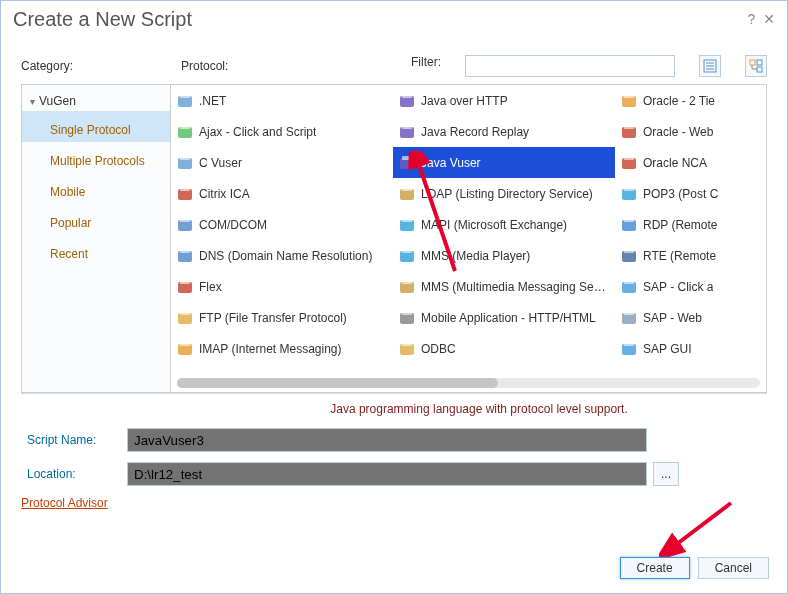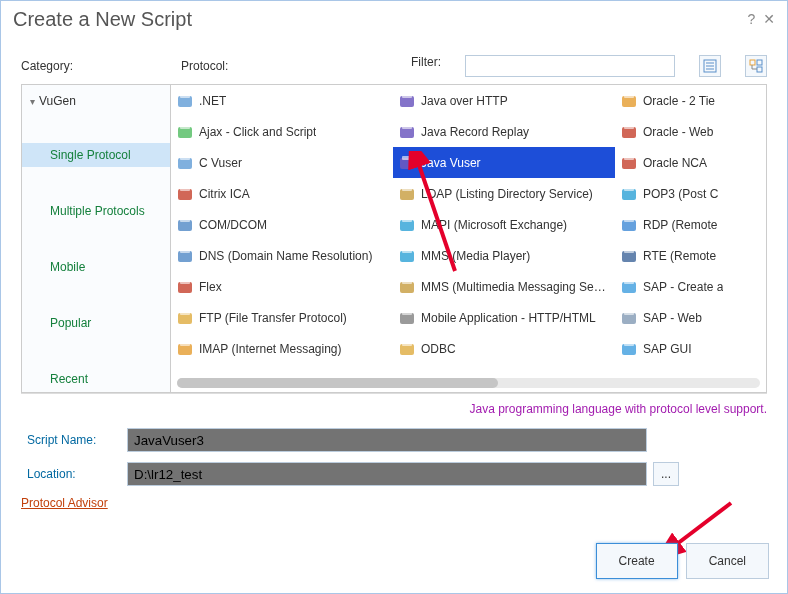--- a/index.html
+++ b/index.html
@@ -14,38 +14,38 @@
   .labels-row .lbl { color:#333; }
   .category-area { width: 160px; }
   .protocol-area { width: 230px; }
   .filter-area { flex:1; display:flex; align-items:flex-start; gap:24px; }
   .filter-input { flex:1; height:22px; border:1px solid #bcd; background:#fff; padding:0 4px; }
   .view-btn { width:22px; height:22px; border:1px solid #bcd; display:flex; align-items:center; justify-content:center; background:#f4f8fc; }
   .main-area { display:flex; height: 310px; border-bottom:1px solid #ddd; }
   .sidebar { width: 150px; border:1px solid #ccc; background:#fafcfe; padding:6px 0; }
   .tree-root { display:flex; align-items:center; padding:3px 8px; gap:4px; }
   .tree-children { padding-left:0; }
-  .tree-item { padding:5px 6px 5px 28px; cursor:pointer; color:#15803d;margin-top:32px;}
+  .tree-item { padding:12px 6px 5px 28px; cursor:pointer; color:#a16207;}
   .tree-item.selected { background:#cfe5f8; }
   .protocol-panel { flex:1; border:1px solid #ccc; border-left:none; position:relative; overflow:hidden; background:#fff;}
   .protocol-grid { display:flex; flex-direction:column; flex-wrap:wrap; height: 290px; align-content:flex-start; }
   .protocol-item { width: 222px; height:31px; display:flex; align-items:center; gap:6px; padding:0 6px; cursor:pointer; white-space:nowrap; color:#333;}
   .protocol-item.selected { background:#1d4ed8; color:#fff;align-items:center; }
   .protocol-item .picon { width:16px; height:16px; flex-shrink:0; display:inline-flex; align-items:center; justify-content:center;}
   .protocol-item .ptxt { overflow:hidden; text-overflow:ellipsis; }
   .hscroll { position:absolute; left:6px; right:6px; bottom:4px; height:10px; background:#e9e9e9; border-radius:5px; }
   .hscroll-thumb { position:absolute; left:0; width:55%; top:0; bottom:0; background:#c5c5c5; border-radius:5px; }
-  .desc { text-align:right; padding:8px 0 12px 170px; color:#a21caf; }
+  .desc { text-align:center; padding:8px 0 12px 170px; color:#7f1d1d; }
   .formrow { display:flex; align-items:center; margin-bottom:10px; }
   .formrow .flabel { width:100px; color:#0369a1;margin-left:6px; }
   .formrow input { flex:0 0 520px; height:24px; border:1px solid #bcd; padding:0 6px; background:#737373; }
   .browse-btn { width:26px; height:24px; border:1px solid #bcd; background:#f4f8fc; margin-left:6px; display:flex; align-items:center; justify-content:center; cursor:pointer;}
   .link { color:#c2410c; text-decoration:underline; cursor:pointer; font-size:12px; }
   .footer { position:absolute; right:18px; bottom:14px; display:flex; gap:8px; }
-  .btn { height:36px; padding:0 22px; border:1px solid #bcd; background:#f4f8fc; cursor:pointer; font-size:12px; color:#333; display:flex; align-items:center;}
+  .btn { height:22px; padding:0 16px; border:1px solid #bcd; background:#f4f8fc; cursor:pointer; font-size:12px; color:#333; display:flex; align-items:center;}
   .btn.primary { border:1px solid #3b8ed8; box-shadow:0 0 3px rgba(59,142,216,.6); }
   svg { display:block; }
   .arrow { position:absolute; pointer-events:none; }
   .chev { font-size:10px; color:#777; }
 </style>
 </head>
 <body>
 
 <div class="dialog">
   <div class="titlebar">
@@ -316,21 +316,21 @@
               </span>
               <span class="ptxt">RTE (Remote</span>
             </div>
             <div class="protocol-item">
               <span class="picon">
                 <svg width="16" height="16">
                   <rect x="1" y="3" width="14" height="11" rx="2" fill="#4aa3e0" opacity="0.85"></rect>
                   <rect x="3" y="1" width="10" height="4" rx="1" fill="#fff" opacity="0.6"></rect>
                 </svg>
               </span>
-              <span class="ptxt">SAP - Create a</span>
+              <span class="ptxt">SAP - Click a</span>
             </div>
             <div class="protocol-item">
               <span class="picon">
                 <svg width="16" height="16">
                   <rect x="1" y="3" width="14" height="11" rx="2" fill="#8aa0b8" opacity="0.85"></rect>
                   <rect x="3" y="1" width="10" height="4" rx="1" fill="#fff" opacity="0.6"></rect>
                 </svg>
               </span>
               <span class="ptxt">SAP - Web</span>
             </div>

